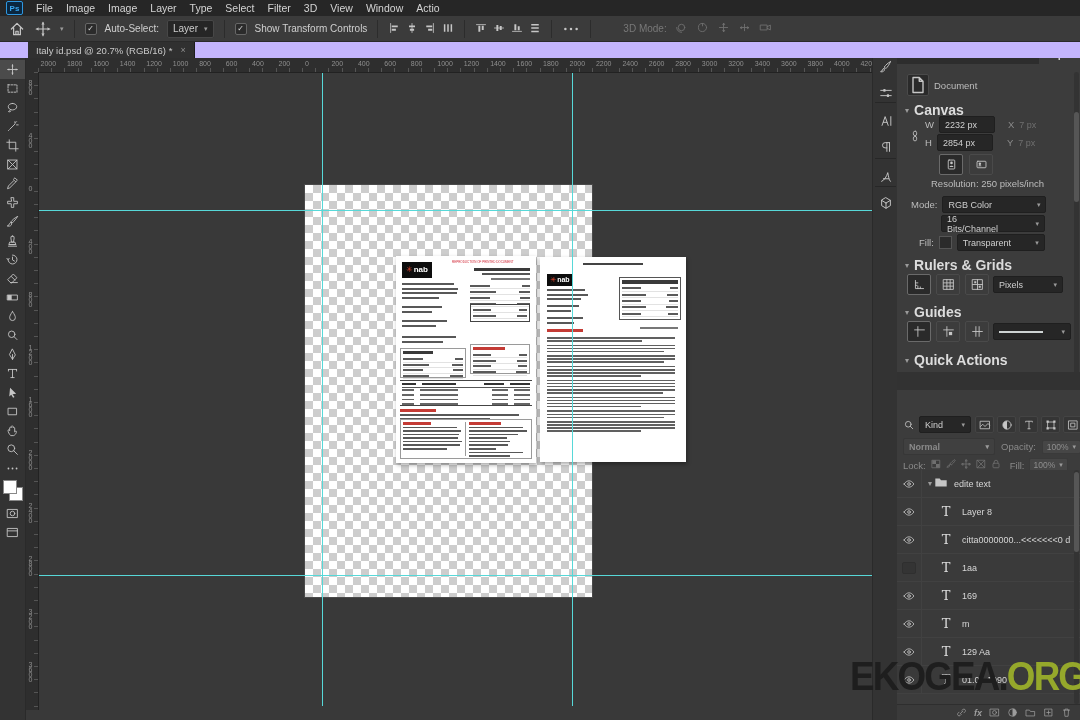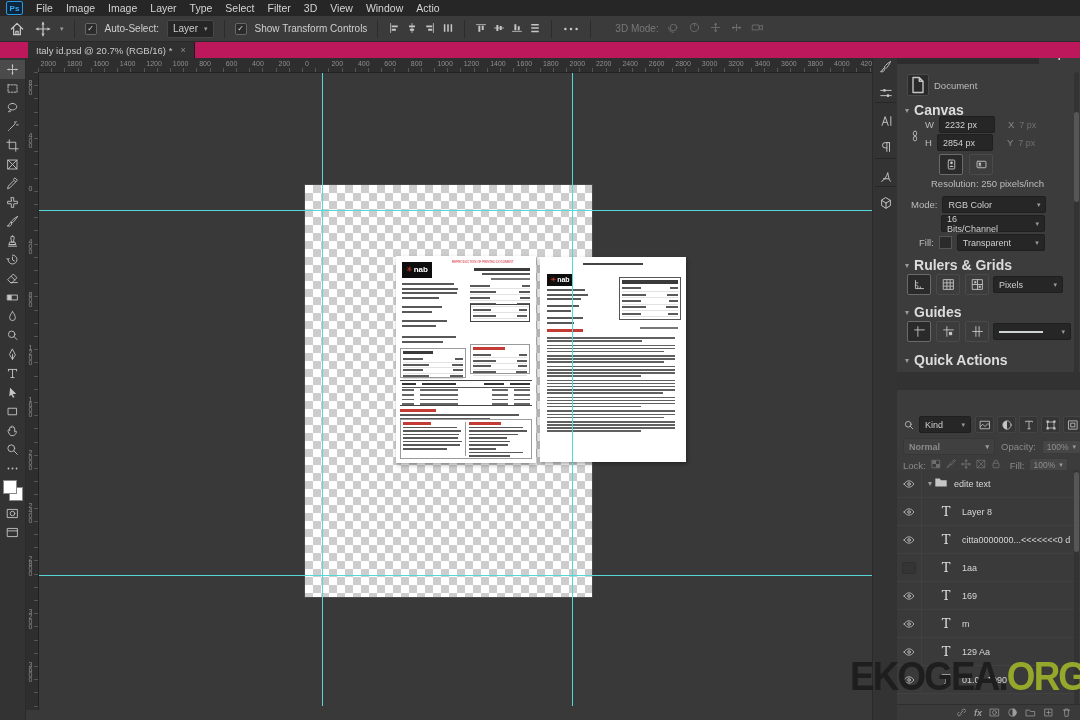--- a/index.html
+++ b/index.html
@@ -14,22 +14,22 @@
   .menubar{left:0;top:0;width:1080px;height:16px;background:#262626;display:flex;align-items:center;gap:13px;padding-left:6px;box-sizing:border-box;z-index:30;}
   .pslogo{width:15px;height:12px;border:1px solid #2e97e0;border-radius:2px;color:#3aa7f0;background:#0a2740;font-size:8px;font-weight:bold;display:flex;align-items:center;justify-content:center;}
   .menu-item{color:#d4d4d4;font-size:10.5px;}
   .optionsbar{left:0;top:16px;width:1080px;height:26px;background:#3b3b3b;border-bottom:1px solid #2a2a2a;display:flex;align-items:center;gap:8px;padding-left:8px;box-sizing:border-box;z-index:30;}
   .obtn{width:18px;height:18px;display:flex;align-items:center;justify-content:center;}
   .vsep{width:1px;height:18px;background:#2c2c2c;margin:0 2px;}
   .chk{width:10px;height:10px;background:#2b2b2b;border:1px solid #666;border-radius:2px;color:#ddd;font-size:8px;line-height:9px;text-align:center;}
   .oblbl{color:#cfcfcf;font-size:10px;}
   .dd{background:#262626;border:1px solid #474747;border-radius:2px;color:#ccc;font-size:10px;display:flex;align-items:center;gap:6px;padding:1px 5px;height:14px;}
   .caret{color:#9a9a9a;font-size:7px;}
-  .lbl3d{color:#787878;font-size:10px;margin-left:14px;}
-  .tabbar{left:0;top:42px;width:1080px;height:16px;background:#be185d;z-index:30;}
+  .lbl3d{color:#787878;font-size:10px;margin-left:22px;}
+  .tabbar{left:0;top:42px;width:1080px;height:16px;background:#c4b5fd;z-index:30;}
   .doctab{position:absolute;left:28px;top:0;height:16px;background:#303030;border-right:1px solid #1d1d1d;display:flex;align-items:center;gap:8px;padding:0 8px;}
   .doctab span{color:#c9c9c9;font-size:9.5px;white-space:nowrap;}
   .doctab .x{color:#8d8d8d;font-size:9px;}
   
   .toolbar{left:0;top:58px;width:25px;height:662px;background:#333;border-right:1px solid #2a2a2a;z-index:25;}
   .tb-collapse{position:absolute;left:4px;top:-13px;color:#8a8a8a;font-size:8px;}
   .tool{width:25px;height:19px;display:flex;align-items:center;justify-content:center;}
   .tool.selected{background:#4b4b4b;}
   .tool svg{width:13px;height:13px;}
   .swatches{position:relative;width:25px;height:26px;}

